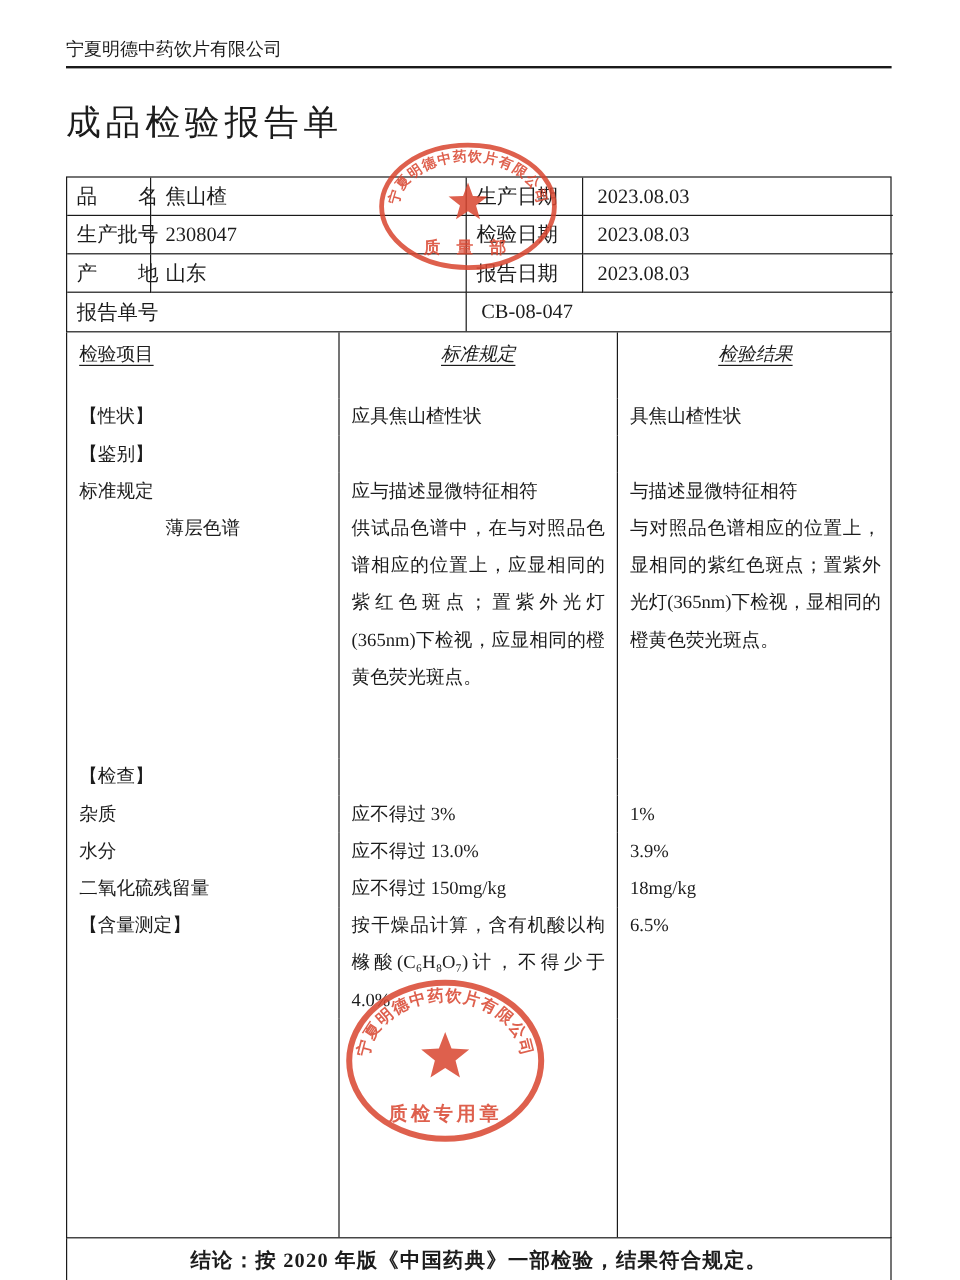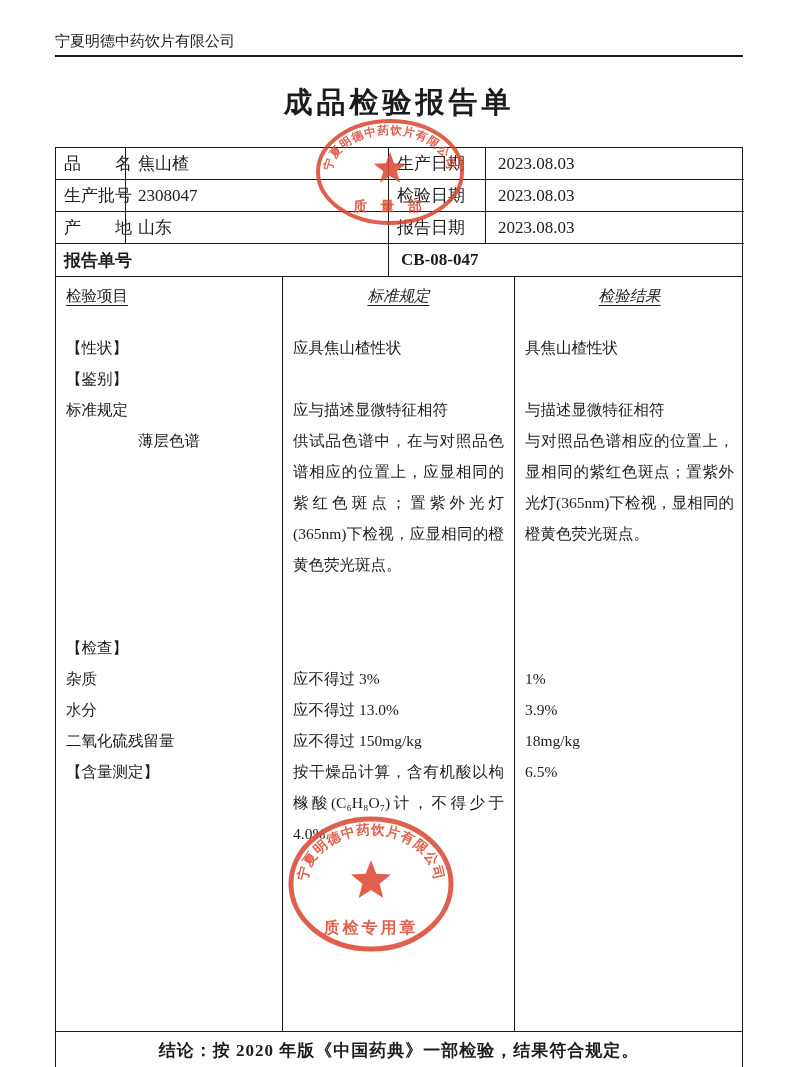--- a/index.html
+++ b/index.html
@@ -17,22 +17,21 @@
   
   .doc-header {
     display:flex; justify-content:space-between; align-items:flex-end;
     padding-top:32px; padding-bottom:4px;
     border-bottom:2px solid #1a1a1a;
     font-size:15px;
   }
 
   
   .doc-title {
-    text-align:center;
-    font-size:29px; font-weight:700;
+    font-size:29px; font-weight:400;
     letter-spacing:4px;
     margin-top:26px; margin-bottom:24px;
   }
 
   
   .info-table {
     display:grid;
     grid-template-columns:70px 263px 97px 258px;
     grid-auto-rows:32px;
     border:1.5px solid #1a1a1a;
@@ -40,21 +39,21 @@
   }
   .info-table > div {
     display:flex; align-items:center;
     padding-left:8px;
     border-right:1px solid #1a1a1a;
     border-bottom:1px solid #1a1a1a;
     white-space:nowrap; overflow:visible;
   }
   .info-table > div.val { padding-left:12px; }
   .info-table > div.no-r { border-right:none; }
-  .info-table > div.no-b { border-bottom:none;font-weight:bold; }
+  .info-table > div.no-b { border-bottom:none; }
   .info-table > div.span2 { grid-column:span 2; }
 
   
   .main-table {
     display:grid;
     grid-template-columns:227px 232px 229px;
     border-left:1.5px solid #1a1a1a;
     border-right:1.5px solid #1a1a1a;
     border-bottom:1.5px solid #1a1a1a;
     font-size:15.5px;

